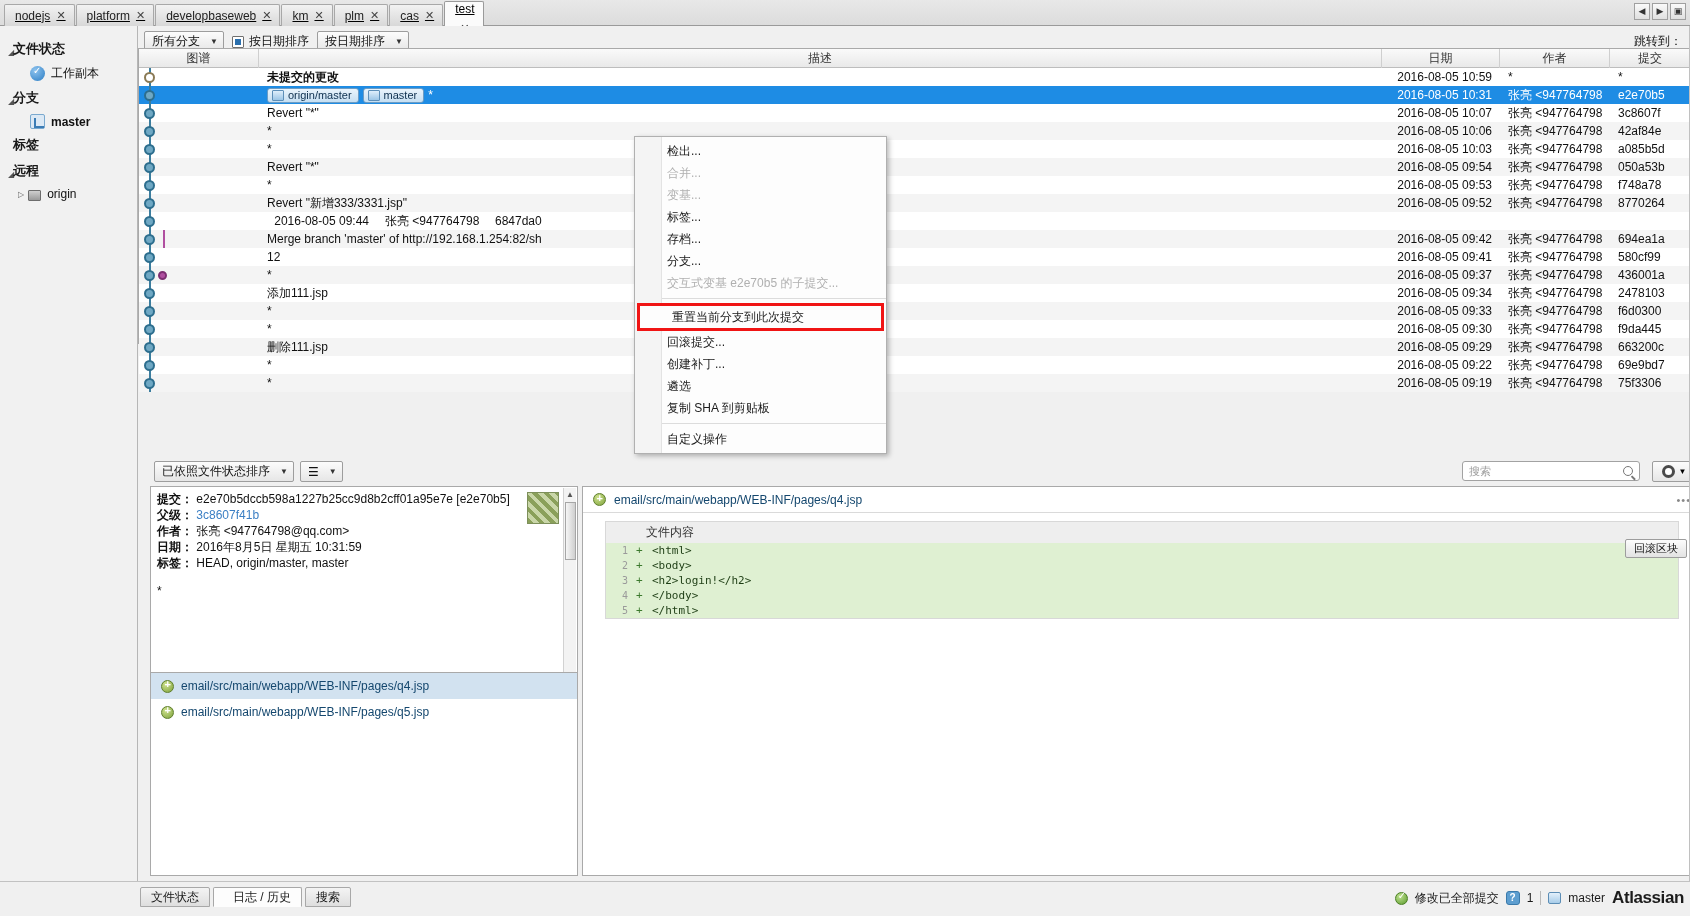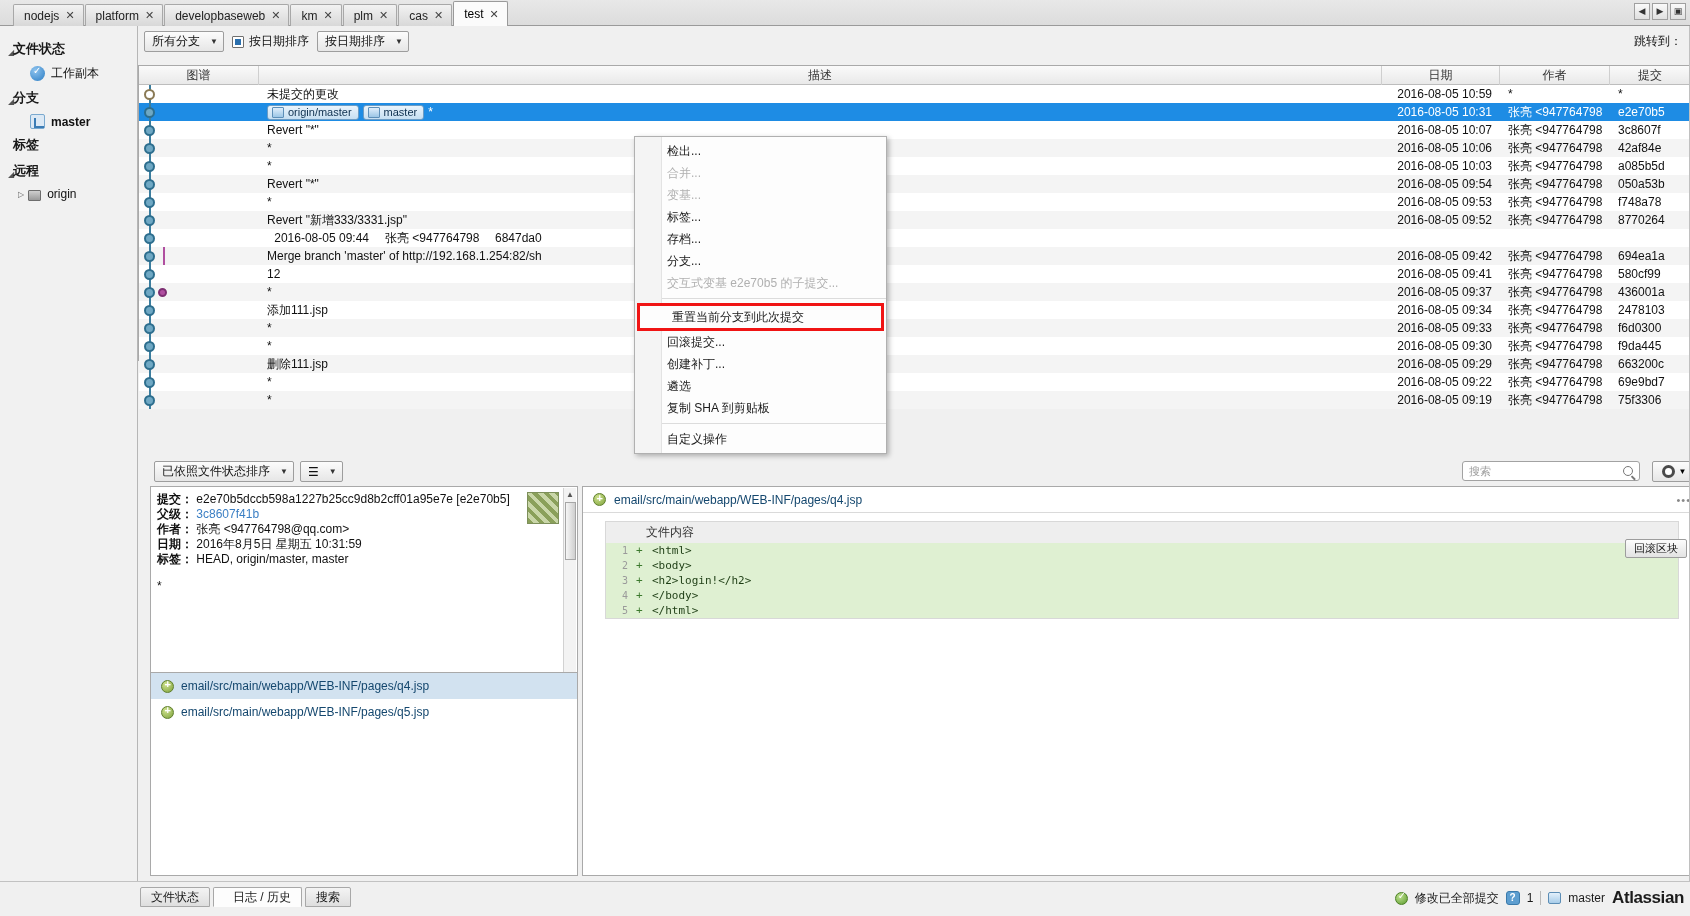--- a/index.html
+++ b/index.html
@@ -12,34 +12,35 @@
     overflow: hidden;
   }
   #app { position: relative; width: 1690px; height: 916px; background: #f0f0f0; }
 
   
   .tabbar {
     position: absolute; left: 0; top: 0; width: 1690px; height: 26px;
     background: linear-gradient(to bottom,#e8e8e8,#dcdcdc);
     border-bottom: 1px solid #9a9a9a;
   }
-  .tabs { display: flex; align-items: flex-end; height: 26px; padding-left: 13px; }
+  .tabs { display: flex; align-items: flex-end; height: 26px; padding-left: 4px; text-decoration: underline; }
   .tab {
     display: flex; align-items: center; gap: 6px;
     height: 22px; margin-right: 1px; padding: 0 8px 0 10px;
     background: linear-gradient(to bottom,#f2f2f2,#d8d8d8);
     border: 1px solid #a8a8a8; border-bottom: none;
     border-radius: 2px 2px 0 0;
     color: #222; font-size: 12px; white-space: nowrap;
     cursor: default;
   }
   .tab.active {
     background: #fbfbfb; height: 25px;
     border-color: #9a9a9a;
     color: #000;
+    flex-direction: column;
   }
   .tab .x { font-size: 11px; font-weight: bold; color: #444; }
   .tabbar-nav {
     position: absolute; right: 4px; top: 3px;
     display: flex; gap: 2px; align-items: center;
   }
   .navbtn {
     width: 16px; height: 17px; line-height: 15px; text-align: center;
     border: 1px solid #a0a0a0; background: linear-gradient(to bottom,#fafafa,#e0e0e0);
     font-size: 9px; color: #333;
@@ -100,21 +101,21 @@
   }
   .chk .box:after {
     content:""; position:absolute; left:2px; top:2px; width:6px; height:6px; background:#2a6fad;
   }
   .jump {
     position:absolute; right: 8px; top: 7px; font-size: 12px; color:#111;
   }
 
   
   .ctable {
-    position: absolute; left: 0; top: 39px; width: 1552px; height: 296px;
+    position: absolute; left: 0; top: 22px; width: 1552px; height: 296px;
     background: #fde047; border: 1px solid #a9a9a9; border-right: none;
   }
   .chead {
     display: flex; height: 19px; background: linear-gradient(to bottom,#fafafa,#e9e9e9);
     border-bottom: 1px solid #bdbdbd; font-size: 12px; color: #333;
   }
   .chead > div {
     display:flex; align-items:center; justify-content:center;
     border-right: 1px solid #cfcfcf; height: 19px;
   }
@@ -126,21 +127,21 @@
 
   .crow {
     display: flex; height: 18px; font-size: 12px; color: #111; align-items: center;
     background: #fff;
   }
   .crow.alt { background: #f4f4f4; }
   .crow.sel { background: #1e8ce4; color: #fff; align-items: center; }
   .crow > div { height: 18px; display: flex; align-items: center; overflow: hidden; white-space: nowrap; }
   .cell-graph { width: 120px; position: relative; }
   .cell-desc { flex: 1 1 auto; padding-left: 8px; }
-  .cell-desc.bold { font-weight: normal; }
+  .cell-desc.bold { font-weight: bold; }
   .cell-date { width: 118px; justify-content: flex-end; padding-right: 8px; }
   .cell-auth { width: 110px; padding-left: 8px; }
   .cell-hash { width: 80px; padding-left: 8px; }
 
   
   .gline {
     position: absolute; left: 10px; top: 0; width: 2px; height: 18px; background: #3b7d9e;
   }
   .gdot {
     position: absolute; left: 5px; top: 4px; width: 11px; height: 11px;
@@ -219,21 +220,21 @@
     width: 13px; height: 13px; border-radius: 50%;
     border: 3px solid #4a4a4a; background: #fff;
   }
 
   .detailpane {
     position: absolute; left: 0; top: 29px; width: 428px; height: 187px;
     background: #fff; border: 1px solid #a9a9a9;
     font-size: 12px; color: #111; padding: 5px 6px; overflow: hidden;
   }
   .dl { line-height: 15px; white-space: nowrap; }
-  .dl b { font-weight: bold; }
+  .dl b { font-weight: bold; font-family: Liberation Mono, monospace; }
   .dl .lnk { color: #3b7fc4; }
   .avatar {
     position: absolute; right: 18px; top: 5px; width: 32px; height: 32px;
     background:
       repeating-linear-gradient(45deg,#8aa05a 0 4px,#c9d6a8 4px 8px),
       #a8bd7d;
     border: 1px solid #7d8f5a;
   }
   .vscroll {
     position: absolute; right: 1px; top: 1px; width: 13px; height: 185px;

